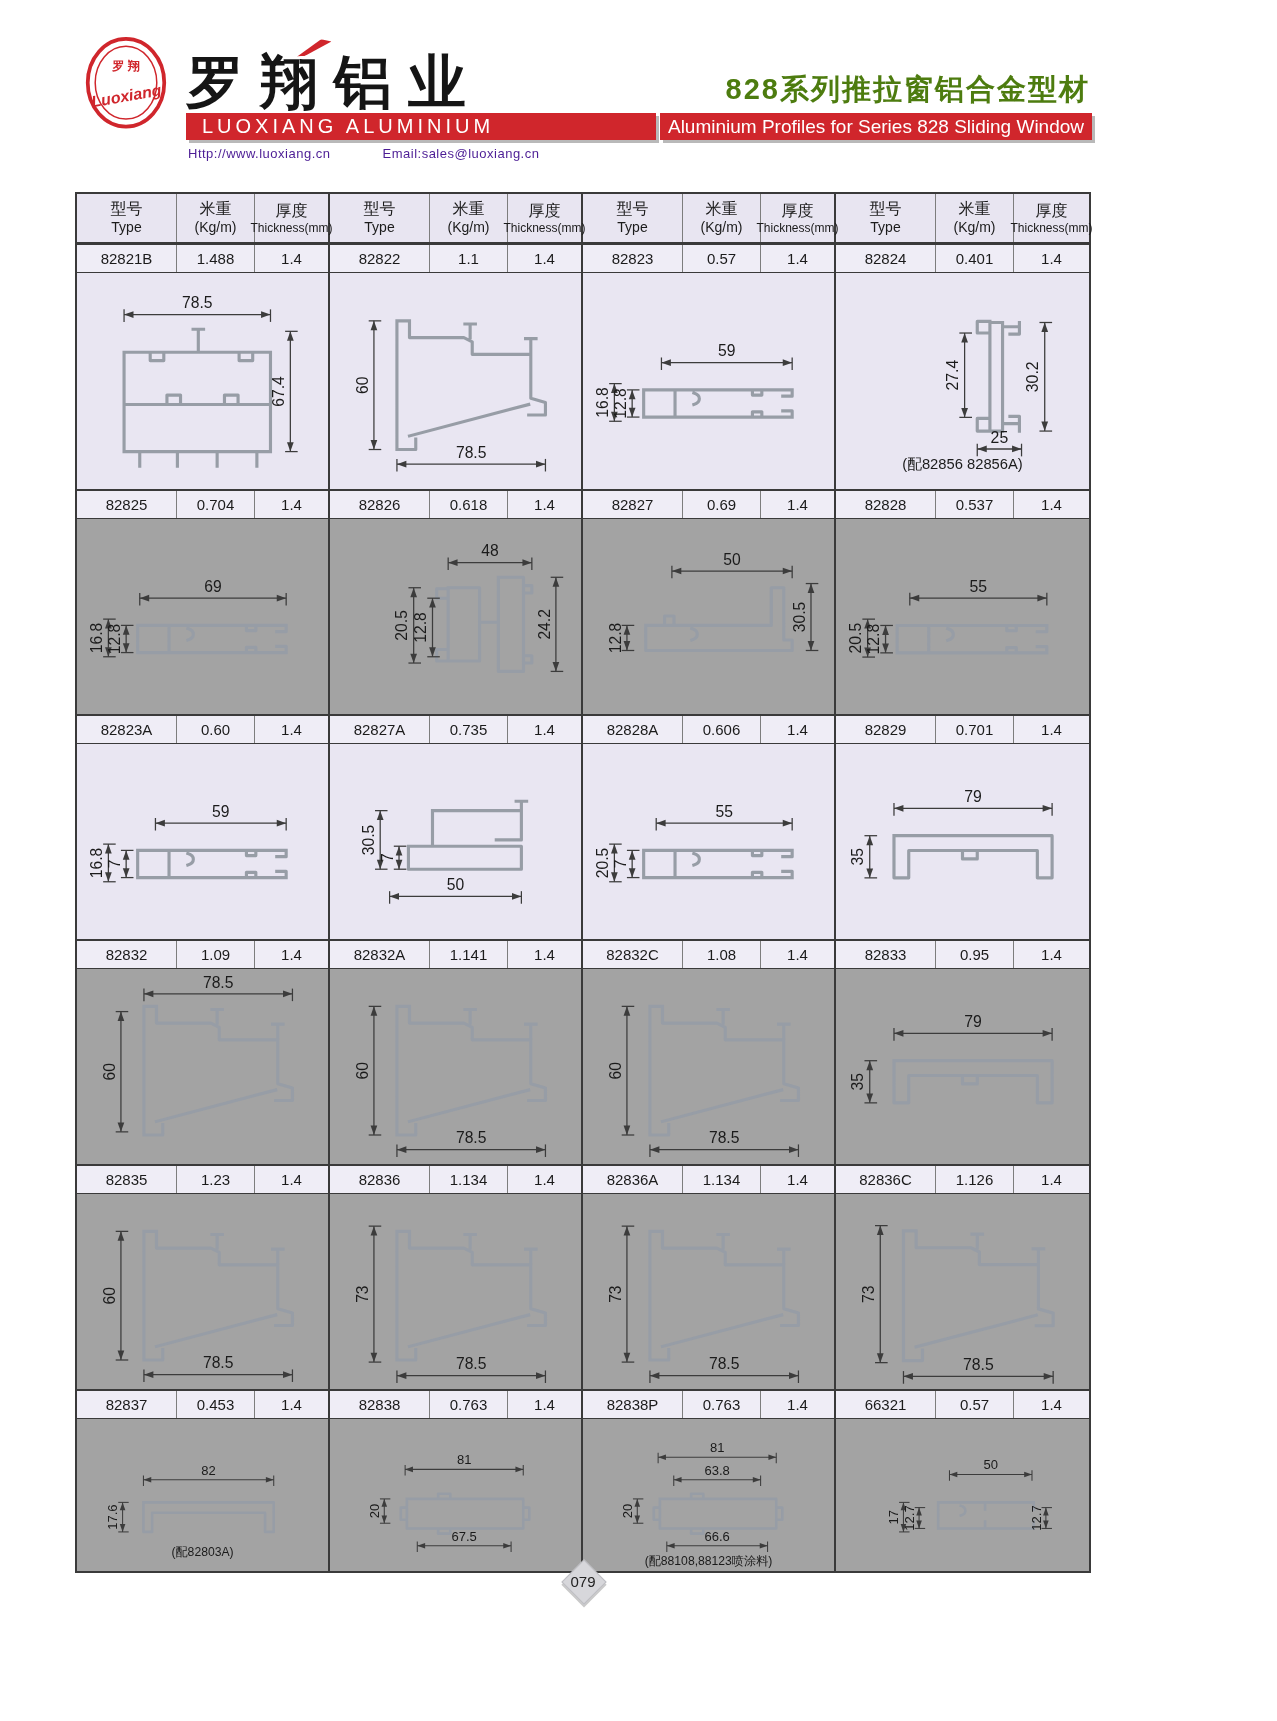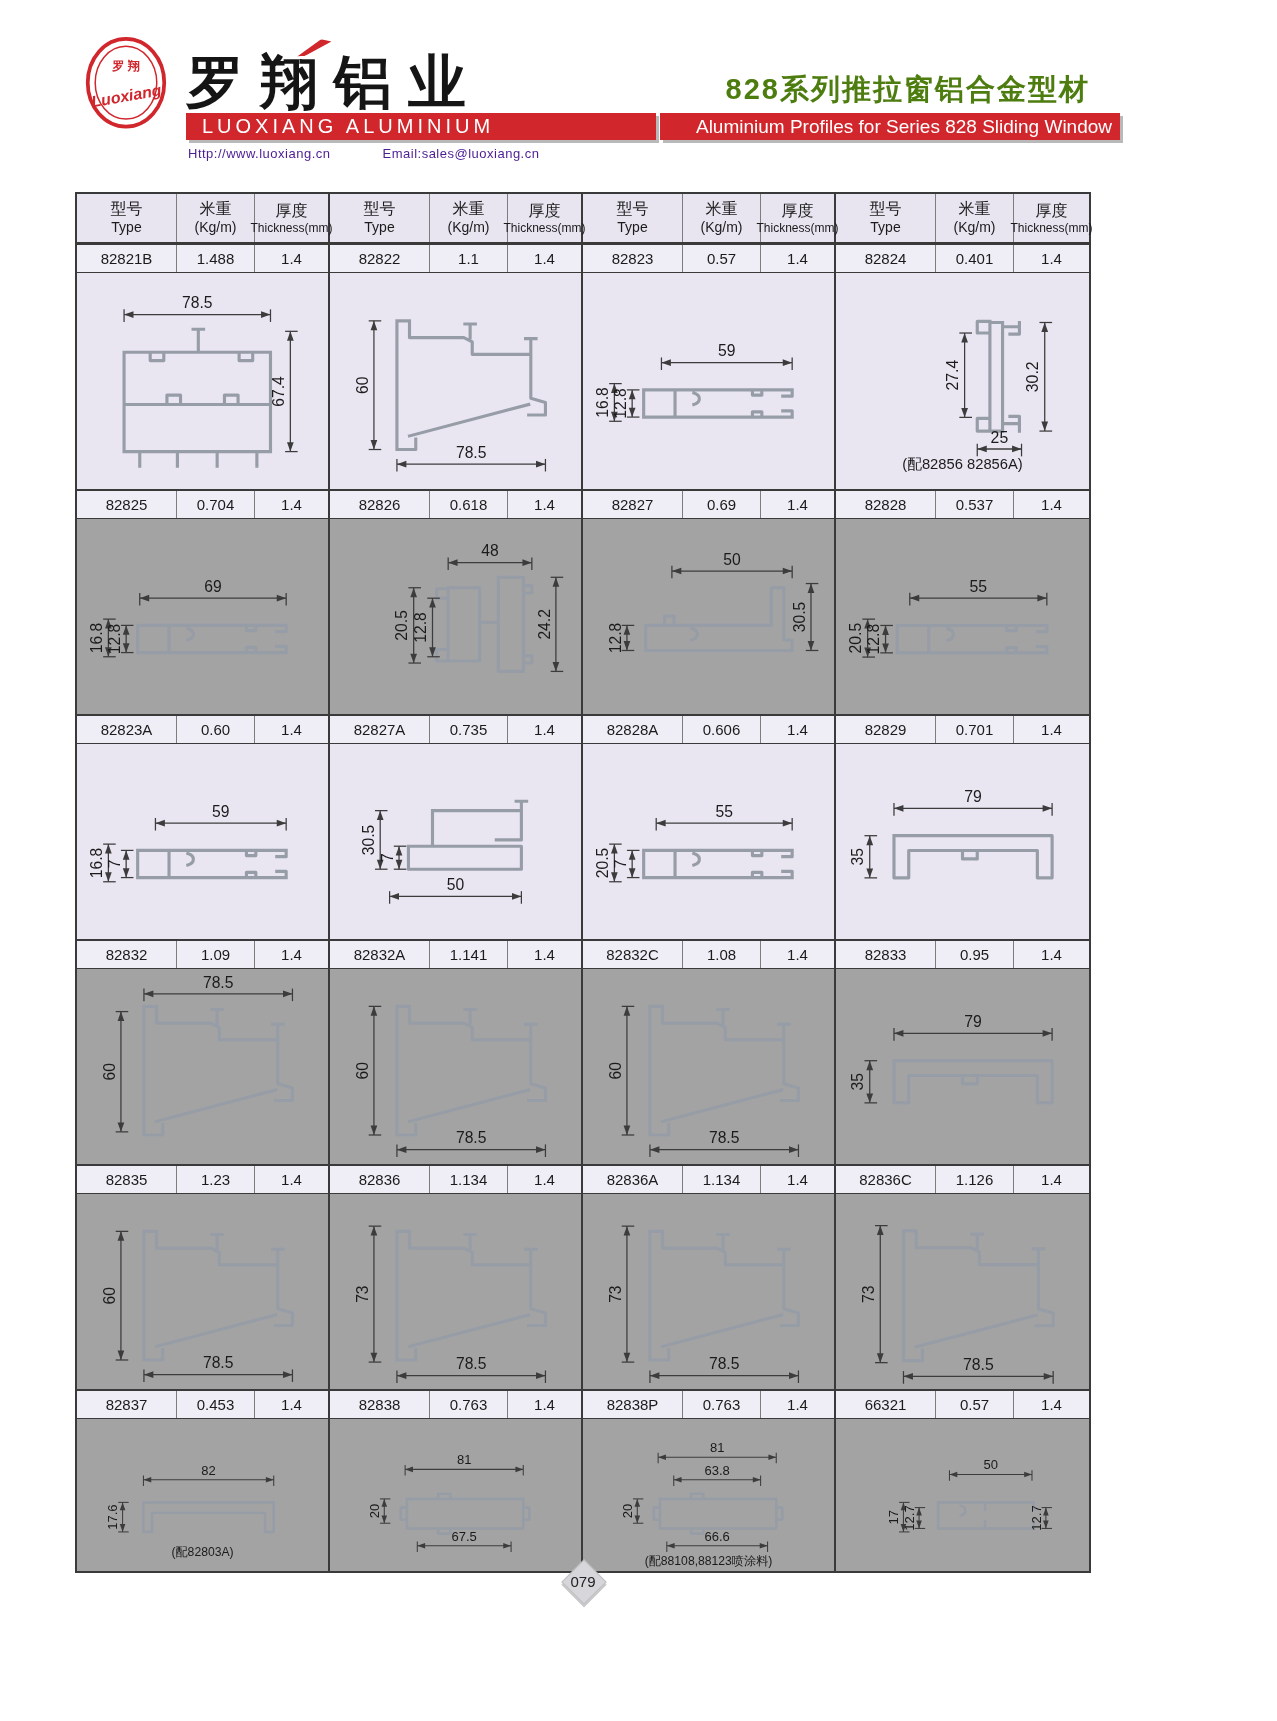--- a/index.html
+++ b/index.html
@@ -8,21 +8,21 @@
 
   
   .logo{position:absolute;left:84px;top:36px;width:84px;height:100px;}
   .brand-cn{position:absolute;left:186px;top:44px;font-size:58px;font-weight:bold;
             letter-spacing:16px;color:#151515;white-space:nowrap;}
   .red-swoosh{position:absolute;left:296px;top:40px;width:36px;height:15px;background:#d0262c;
               clip-path:polygon(0 100%,72% 0,100% 22%,22% 100%);transform:rotate(-6deg);}
   .redbar{position:absolute;top:113px;height:27px;background:#d0262c;
           box-shadow:3px 3px 0 #b9b9b9;color:#fff;display:flex;align-items:center;}
   .redbar.left{left:186px;width:470px;font-size:20px;font-weight:normal;letter-spacing:4px;padding-left:16px;box-sizing:border-box;}
-  .redbar.right{left:660px;width:432px;font-size:19px;justify-content:center;padding-left:28px;}
+  .redbar.right{left:660px;width:432px;font-size:19px;justify-content:center;}
   .urls{position:absolute;left:188px;top:146px;font-size:13px;color:#4c1d95;letter-spacing:.5px;}
   .urls span{margin-right:52px;}
   .series-cn{position:absolute;right:187px;top:70px;font-size:29px;font-weight:bold;color:#4d7c0f;
              letter-spacing:2px;white-space:nowrap;}
 
   
   #table{position:absolute;left:75px;top:192px;width:1012px;border:2px solid #3a3a3a;box-sizing:content-box;}
   .trow{display:flex;background:#efedf6;}
   .trow.head{background:#e8e5f1;}
   .trow{border-top:2px solid #3a3a3a;border-bottom:1px solid #3a3a3a;}

